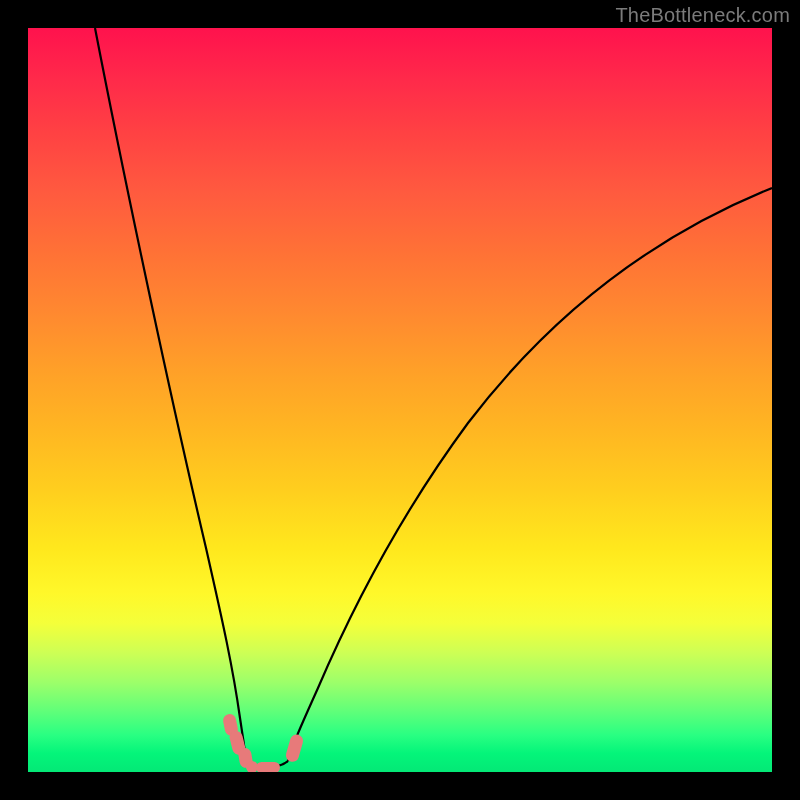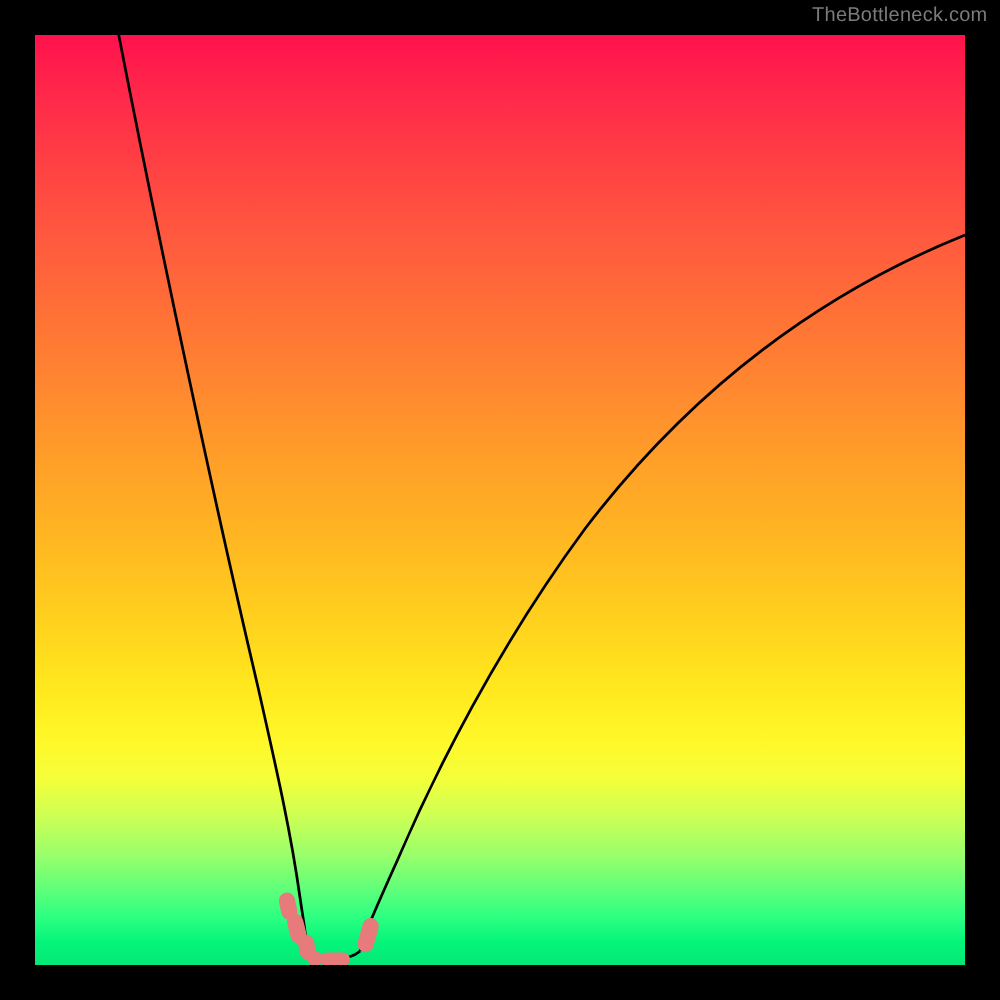--- a/index.html
+++ b/index.html
@@ -15,21 +15,21 @@
     position: relative;
     width: 800px;
     height: 800px;
     background: #000;
   }
   .watermark {
     position: absolute;
     top: 4px;
     right: 10px;
     color: #7b7b7b;
-    font-size: 16px;
+    font-size: 20px;
     font-weight: 400;
     letter-spacing: 0.2px;
     z-index: 5;
   }
   .plot {
     position: absolute;
     left: 28px;
     top: 28px;
     width: 744px;
     height: 744px;

